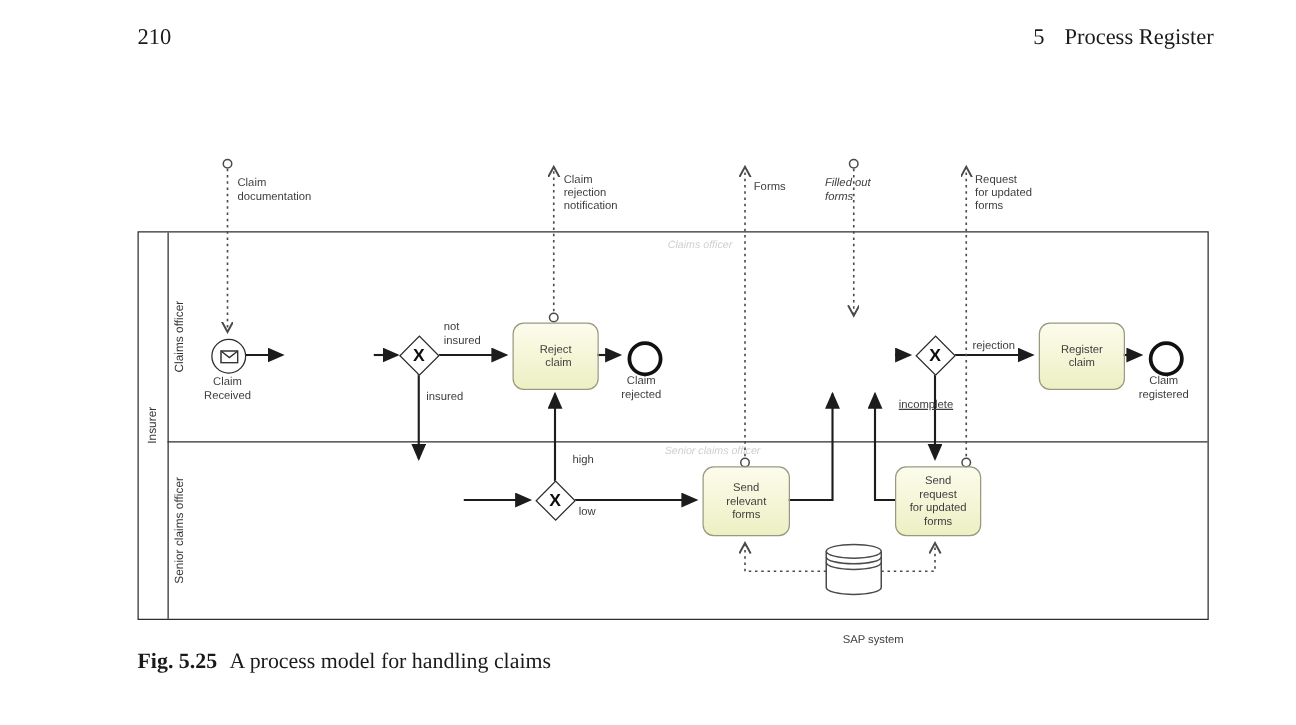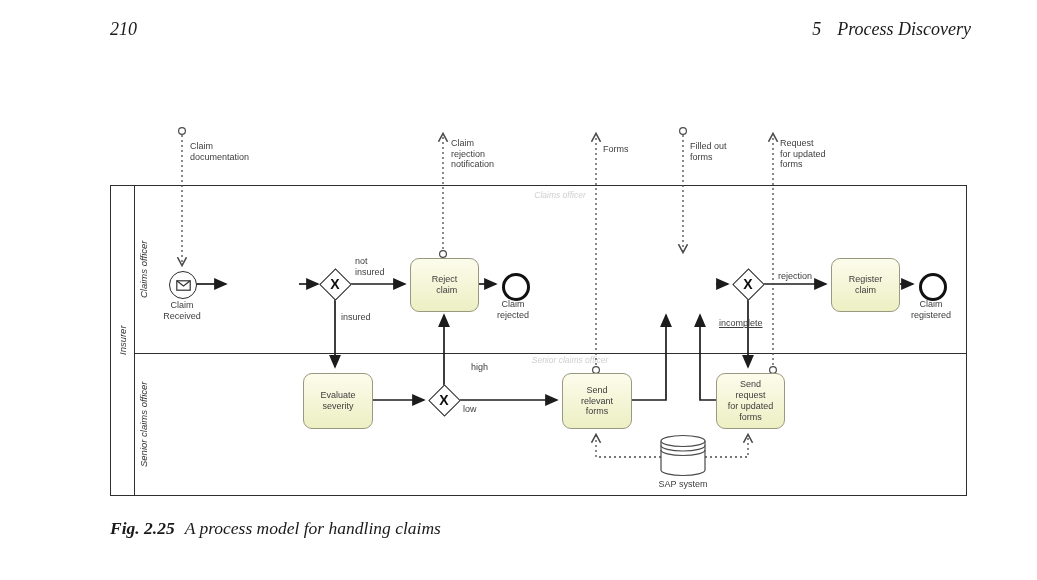--- a/index.html
+++ b/index.html
@@ -1,19 +1,19 @@
 <!DOCTYPE html>
 <html><head>
 <meta charset="utf-8">
 <style>
   html,body{margin:0;padding:0;background:#ffffff;}
   #page{position:relative;width:1037px;height:580px;background:#ffffff;overflow:hidden;
         font-family:"Liberation Sans",sans-serif;}
   .serif{font-family:"Liberation Serif",serif;color:#1a1a1a;}
-  .abs{position:absolute;font-style:italic;}
+  .abs{position:absolute;}
   
   #page-number{left:110px;top:19px;font-size:18px;}
   #chapter-header{right:66px;top:19px;font-size:18px;}
   #chapter-header .num{margin-right:16px;}
   #caption{left:110px;top:518px;font-size:17.5px;}
   #caption .fig{font-weight:bold;margin-right:10px;}
   
   .pool{border:1.6px solid #2e2e2e;background:#fff;}
   #claimant-pool{left:110px;top:88px;width:855px;height:39px;display:flex;align-items:center;justify-content:center;}
   #claimant-pool .pool-title{font-size:11.5px;color:#333;}
@@ -47,21 +47,21 @@
   .lbl.center{text-align:center;}
   svg.wires{position:absolute;left:0;top:0;z-index:2;}
 </style>
 </head>
 <body>
 
 <div id="page">
 
   <div class="abs serif" id="page-number">210</div>
   <div class="abs serif" id="chapter-header">
-    <span class="num">5</span><span>Process Discovery</span>
+    <span class="num">5</span><span>Process Register</span>
   </div>
 
   <svg class="wires" width="1037" height="580" viewBox="0 0 1037 580">
     <defs>
       <marker id="arr" markerWidth="9" markerHeight="8" refX="7" refY="3.5" orient="auto">
         <path d="M0,0 L8,3.5 L0,7 z" fill="#1c1c1c"></path>
       </marker>
       <marker id="oarr" markerWidth="9" markerHeight="9" refX="6" refY="3.5" orient="auto">
         <path d="M0,0 L6.5,3.5 L0,7" fill="none" stroke="#4a4a4a" stroke-width="1.2"></path>
       </marker>
@@ -136,22 +136,20 @@
 rejected</div>
 
   <div class="event end" style="left:919px;top:273px;"></div>
   <div class="lbl center" style="left:895px;top:299px;width:72px;">Claim
 registered</div>
 
   <div class="task" style="left:410px;top:258px;width:67px;height:52px;text-align:right;"><span>Reject
 claim</span></div>
   <div class="task" style="left:831px;top:258px;width:67px;height:52px;"><span>Register
 claim</span></div>
-  <div class="task" style="left:303px;top:373px;width:68px;height:54px;"><span>Evaluate
-severity</span></div>
   <div class="task" style="left:562px;top:373px;width:68px;height:54px;"><span>Send
 relevant
 forms</span></div>
   <div class="task" style="left:716px;top:373px;width:67px;height:54px;"><span>Send
 request
 for updated
 forms</span></div>
 
   <div class="gateway" style="left:320px;top:269px;">
     <div class="diamond"></div>
@@ -162,36 +160,36 @@
     <div class="xmark">X</div>
   </div>
   <div class="gateway" style="left:733px;top:269px;">
     <div class="diamond"></div>
     <div class="xmark">X</div>
   </div>
 
   <div class="lbl" style="left:355px;top:256px;">not
 insured</div>
   <div class="lbl" style="left:341px;top:312px;">insured</div>
-  <div class="lbl" style="left:455px;top:362px;padding-left:16px;">high</div>
+  <div class="lbl" style="left:442px;top:362px;padding-left:16px;">high</div>
   <div class="lbl" style="left:463px;top:404px;">low</div>
   <div class="lbl" style="left:778px;top:271px;">rejection</div>
   <div class="lbl" style="left:719px;top:318px;text-decoration:underline;">incomplete</div>
 
   <div class="lbl" style="left:190px;top:141px;">Claim
 documentation</div>
   <div class="lbl" style="left:451px;top:138px;">Claim
 rejection
 notification</div>
   <div class="lbl" style="left:603px;top:144px;">Forms</div>
-  <div class="lbl" style="left:690px;top:141px;">Filled out
+  <div class="lbl" style="left:660px;top:141px;font-style:italic;">Filled out
 forms</div>
   <div class="lbl" style="left:780px;top:138px;">Request
 for updated
 forms</div>
 
-  <div class="lbl center" style="left:643px;top:479px;width:80px;">SAP system</div>
+  <div class="lbl center" style="left:643px;top:506px;width:80px;text-align:right;">SAP system</div>
 
   <div class="abs serif" id="caption">
-    <span class="fig">Fig. 2.25</span><span>A process model for handling claims</span>
+    <span class="fig">Fig. 5.25</span><span>A process model for handling claims</span>
   </div>
 
 </div>
 
 </body></html>

